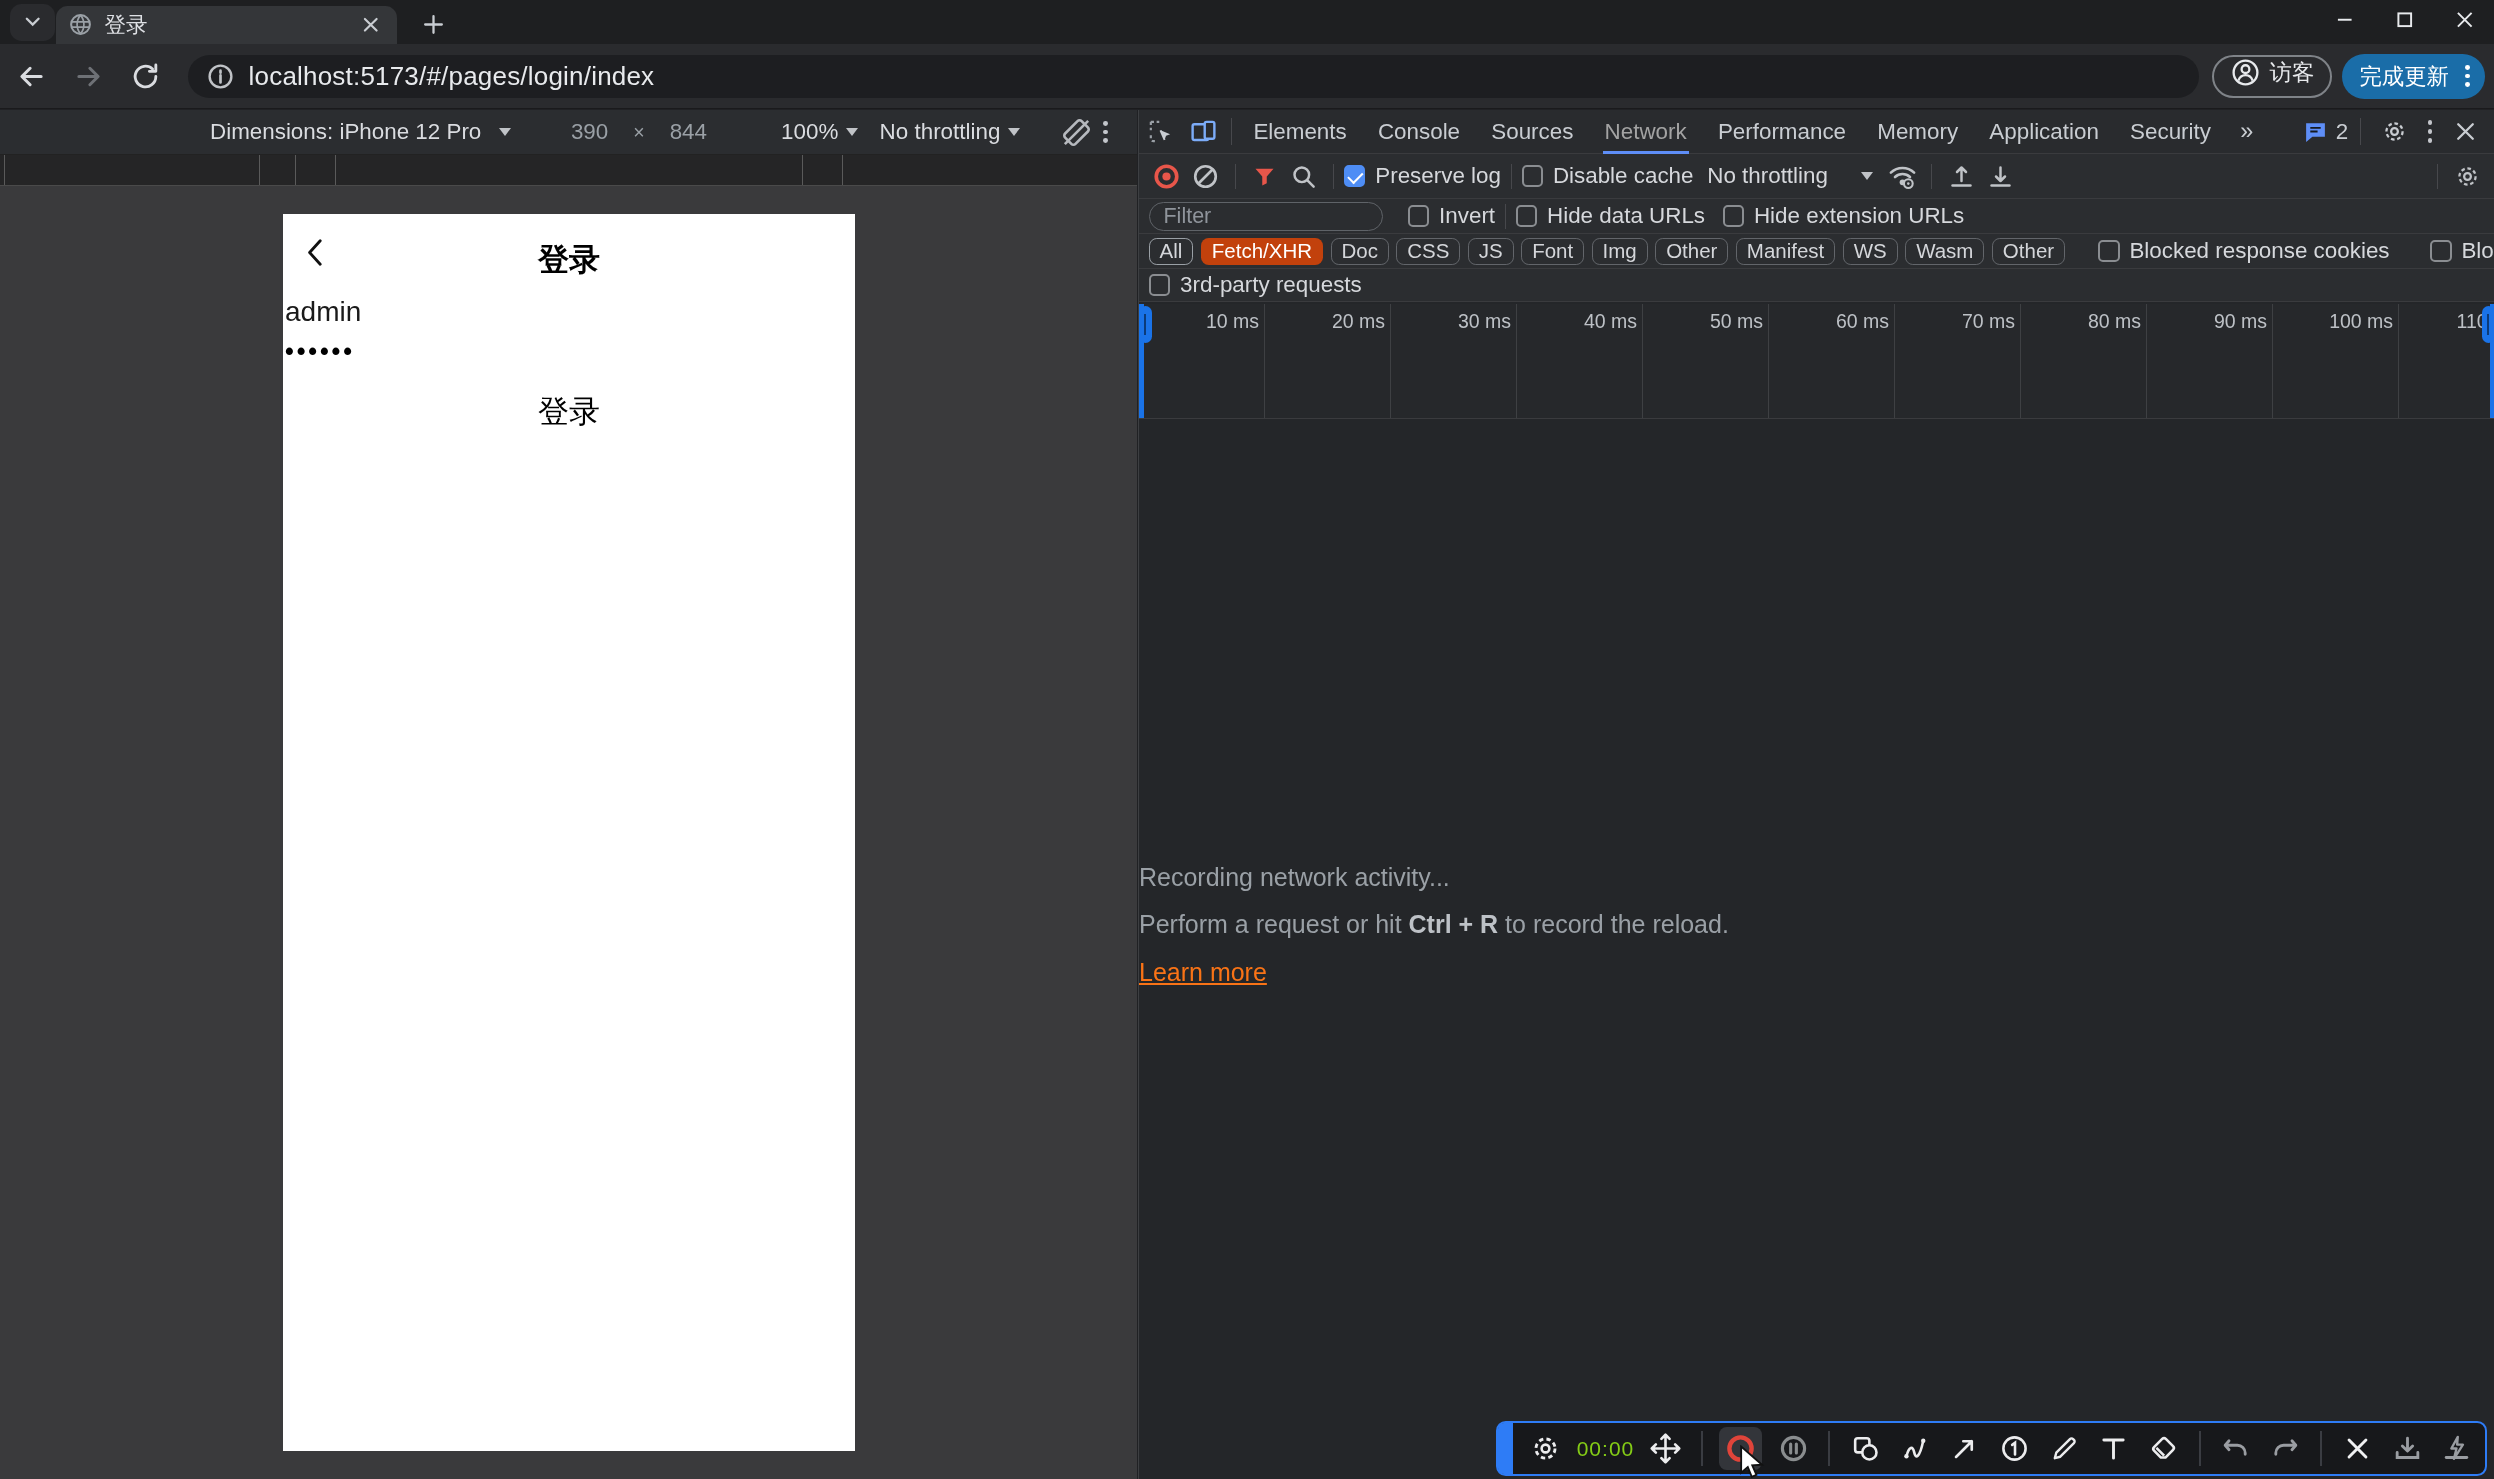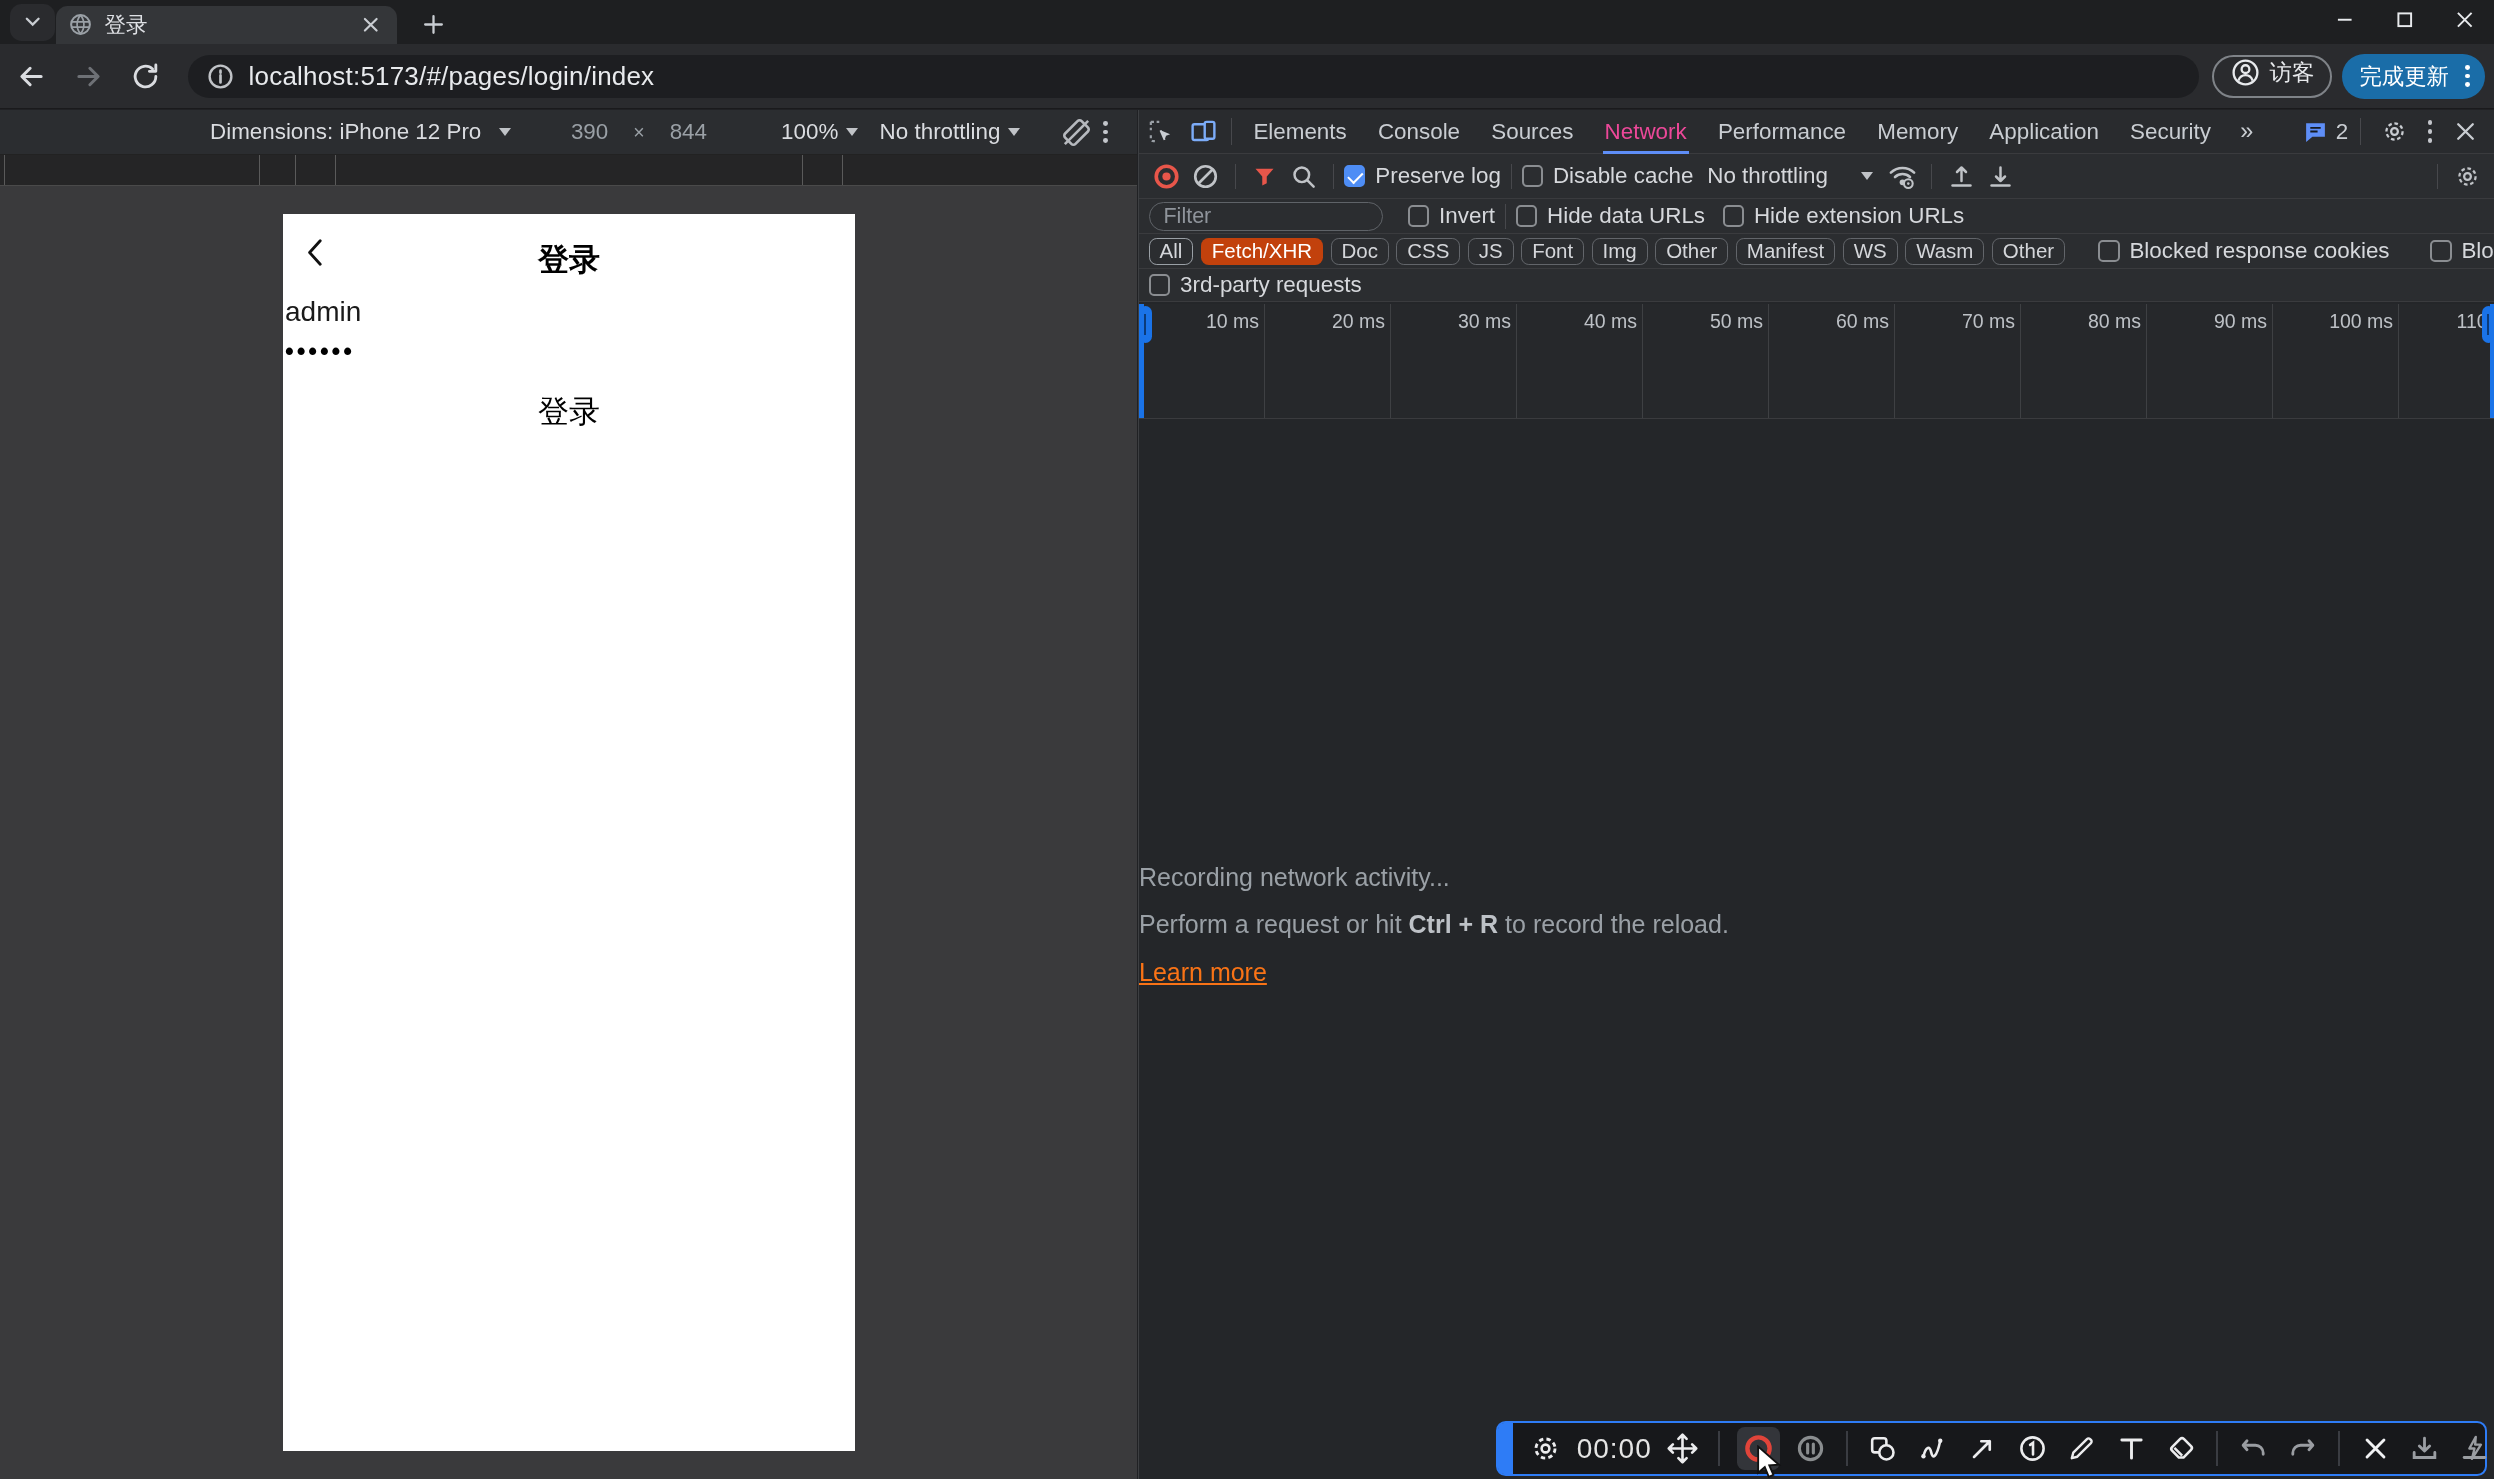--- a/index.html
+++ b/index.html
@@ -45,21 +45,21 @@
   .phone-user { position:absolute; left:2px; top:82px; font-size:28px; color:#1a1a1a; }
   .phone-pass { position:absolute; left:2px; top:123px; font-size:25px; font-weight:bold; letter-spacing:2.9px; color:#000; }
   .phone-login { position:absolute; left:0; right:0; top:177px; text-align:center; font-size:31px; color:#000; background:transparent; border:none; font-weight:500; }
 
   
   .devtools { position:absolute; left:1138px; top:110px; width:1357px; height:1369px; background:#242629; border-left:1px solid #3d3f42; display:flex; flex-direction:column; }
   .dt-tabbar { height:44px; background:#292B2E; display:flex; align-items:center; border-bottom:1px solid #3a3b3e; }
   .dt-tabbar .tbtn { width:43px; height:39px; border:none; background:transparent; display:flex; align-items:center; justify-content:center; }
   .dt-sep { width:1px; height:27px; background:#47484c; margin:0 5.9px; }
   .dt-tab { height:44px; border:none; background:transparent; color:#c9cdd2; font-size:22.4px; padding:0 15.6px; position:relative; }
-  .dt-tab.active { color:#ec4899;text-align:center; }
+  .dt-tab.active { color:#a3a3a3;text-align:center; }
   .dt-tab.active::after { content:""; position:absolute; left:13.7px; right:13.7px; bottom:0; height:2.9px; background:#5e8ef7; }
   .dt-more { color:#c9cdd2; font-size:23.4px; background:none; border:none; padding:0 13.7px; }
   .dt-right { margin-left:auto; display:flex; align-items:center; gap:5.9px; padding-right:7.8px; }
   .issues { display:flex; align-items:center; gap:7.8px; border:none; background:transparent; color:#c9cdd2; font-size:22.4px; }
 
   .dt-row { display:flex; align-items:center; background:#2B2D30; border-bottom:1px solid #3a3b3e; color:#d6d8dc; font-size:22.4px; }
   .dt-toolbar { height:45px; padding:0 7.8px; }
   .dt-filter-row { height:35px; padding:0 9.8px; }
   .dt-chip-row { height:35px; padding:0 9.8px; gap:7.8px; }
   .dt-3p-row { height:33px; padding:0 9.8px; }
@@ -87,21 +87,21 @@
   .empty-state { position:absolute; left:0; right:0; top:444px; text-align:left; color:#9aa0a6; font-size:25px; }
   .empty-state .l2 { margin-top:17.6px; color:#9aa0a6; }
   .empty-state .kbd { font-weight:bold; color:#bdc1c6; }
   .empty-state a { display:inline-block; margin-top:19.5px; color:#f97316; text-decoration:underline; font-size:25px; }
 
   
   .recorder { position:absolute; left:1496px; top:1421px; width:991px; height:55px; background:#17181B; border:2.9px solid #2E7CF6; border-radius:9.8px; display:flex; align-items:center; padding:0 11.7px 0 29px; gap:12.7px; }
   .rec-handle { position:absolute; left:0; top:0; bottom:0; width:14.6px; background:#2E7CF6; border-radius:5.9px 0 0 5.9px; }
   .rbtn { width:37px; height:37px; border:none; background:transparent; display:flex; align-items:center; justify-content:center; flex:none; border-radius:7.8px; }
   .rbtn.hover { background:#33353A; position:relative; width:43px; height:43px; }
-  .rec-timer { color:#e5e5e5; font-size:28px; font-weight:500; letter-spacing:1px; }
+  .rec-timer { color:#84cc16; font-size:21px; font-weight:500; letter-spacing:1px; }
   .rdiv { width:2px; height:35px; background:#3a3c42; flex:none; margin:0 3.9px; }
   .cursor-arrow { position:absolute; left:17.6px; top:17.6px; z-index:5; }
 
   button { cursor:default; }
 </style>
 </head>
 <body>
 
 <div class="tabstrip">
   <button class="tab-search">

